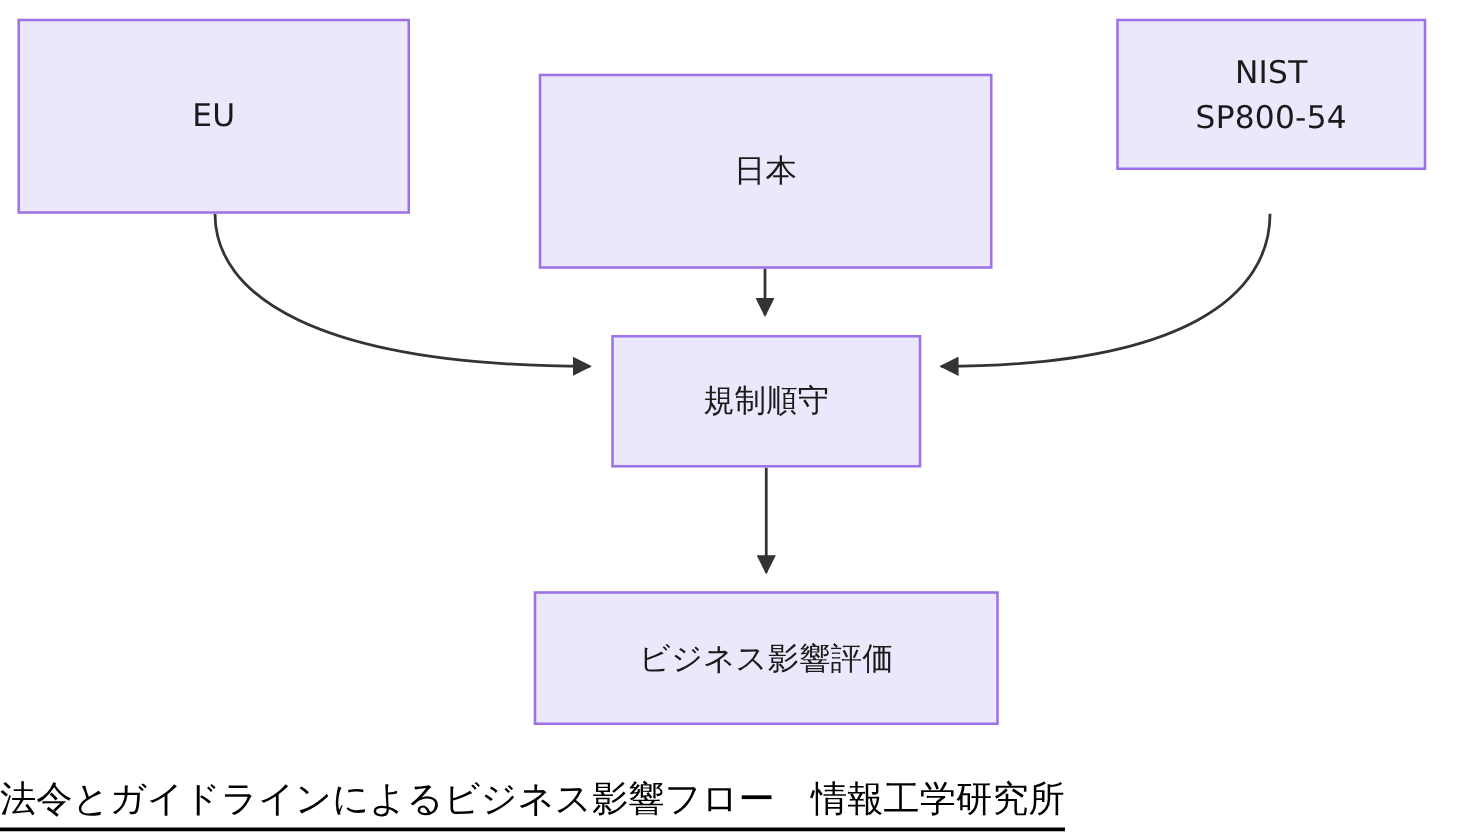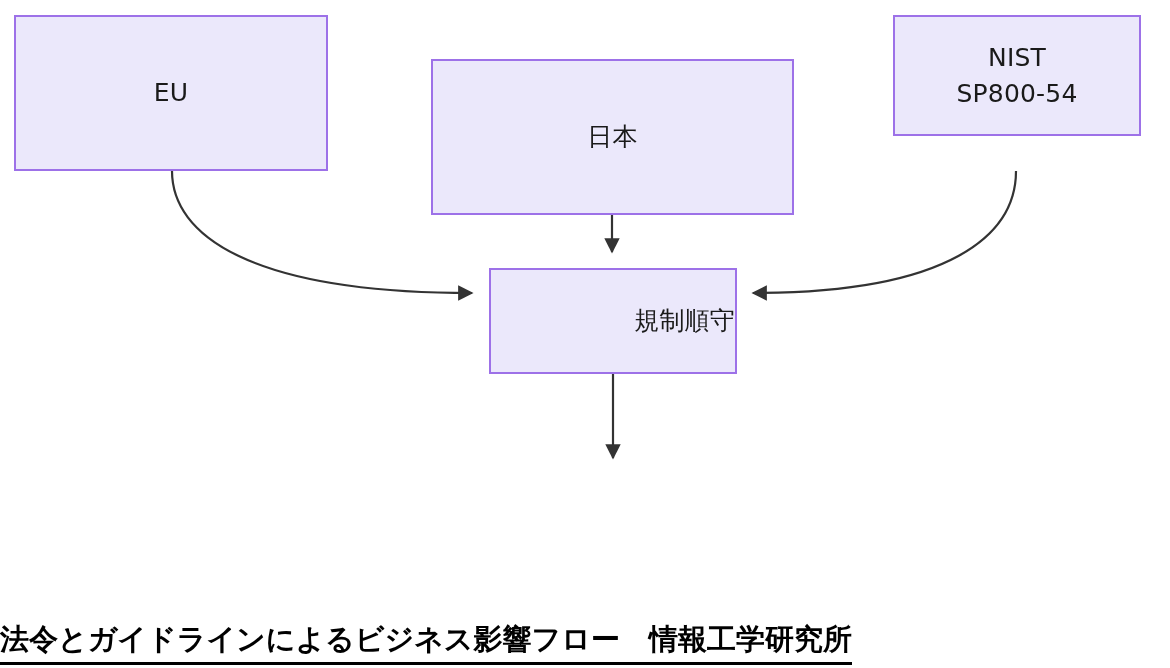--- a/index.html
+++ b/index.html
@@ -46,30 +46,30 @@
     letter-spacing: 0.2px;
   }
   .node .line {
     display: block;
     white-space: nowrap;
   }
   
   #node-eu      { left: 14px;  top: 15px;  width: 314px; height: 156px; }
   #node-japan   { left: 431px; top: 15px;  width: 363px; height: 156px; margin-top: 44px; }
   #node-nist    { left: 893px; top: 15px;  width: 248px; height: 121px; }
-  #node-compliance { left: 489px; top: 268px; width: 248px; height: 106px; align-items: flex-end; }
+  #node-compliance { left: 489px; top: 268px; width: 248px; height: 106px; }
   #node-bia     { left: 427px; top: 473px; width: 372px; height: 107px; }
 
   #caption {
     position: absolute;
     left: 0px;
     top: 620px;
     width: 1113px;
     font-size: 29px;
-    font-weight: bold;
+    font-weight: normal;
     color: #000000;
     letter-spacing: 0px;
     white-space: nowrap;
   }
   #caption .cap-text {
     display: inline-block;
     border-bottom: 3px solid #000000;
     padding-bottom: 2px;
   }
 </style>
@@ -104,18 +104,21 @@
 
   <div class="node" id="node-nist">
     <span class="line">NIST</span>
     <span class="line">SP800-54</span>
   </div>
 
   <div class="node" id="node-compliance">
     <span class="line">規制順守</span>
   </div>
 
+  <div class="node" id="node-bia">
+    <span class="line">ビジネス影響評価</span>
+  </div>
 
   <div id="caption">
     <span class="cap-text">法令とガイドラインによるビジネス影響フロー　情報工学研究所</span>
   </div>
 
 </div>
 
 </body></html>

